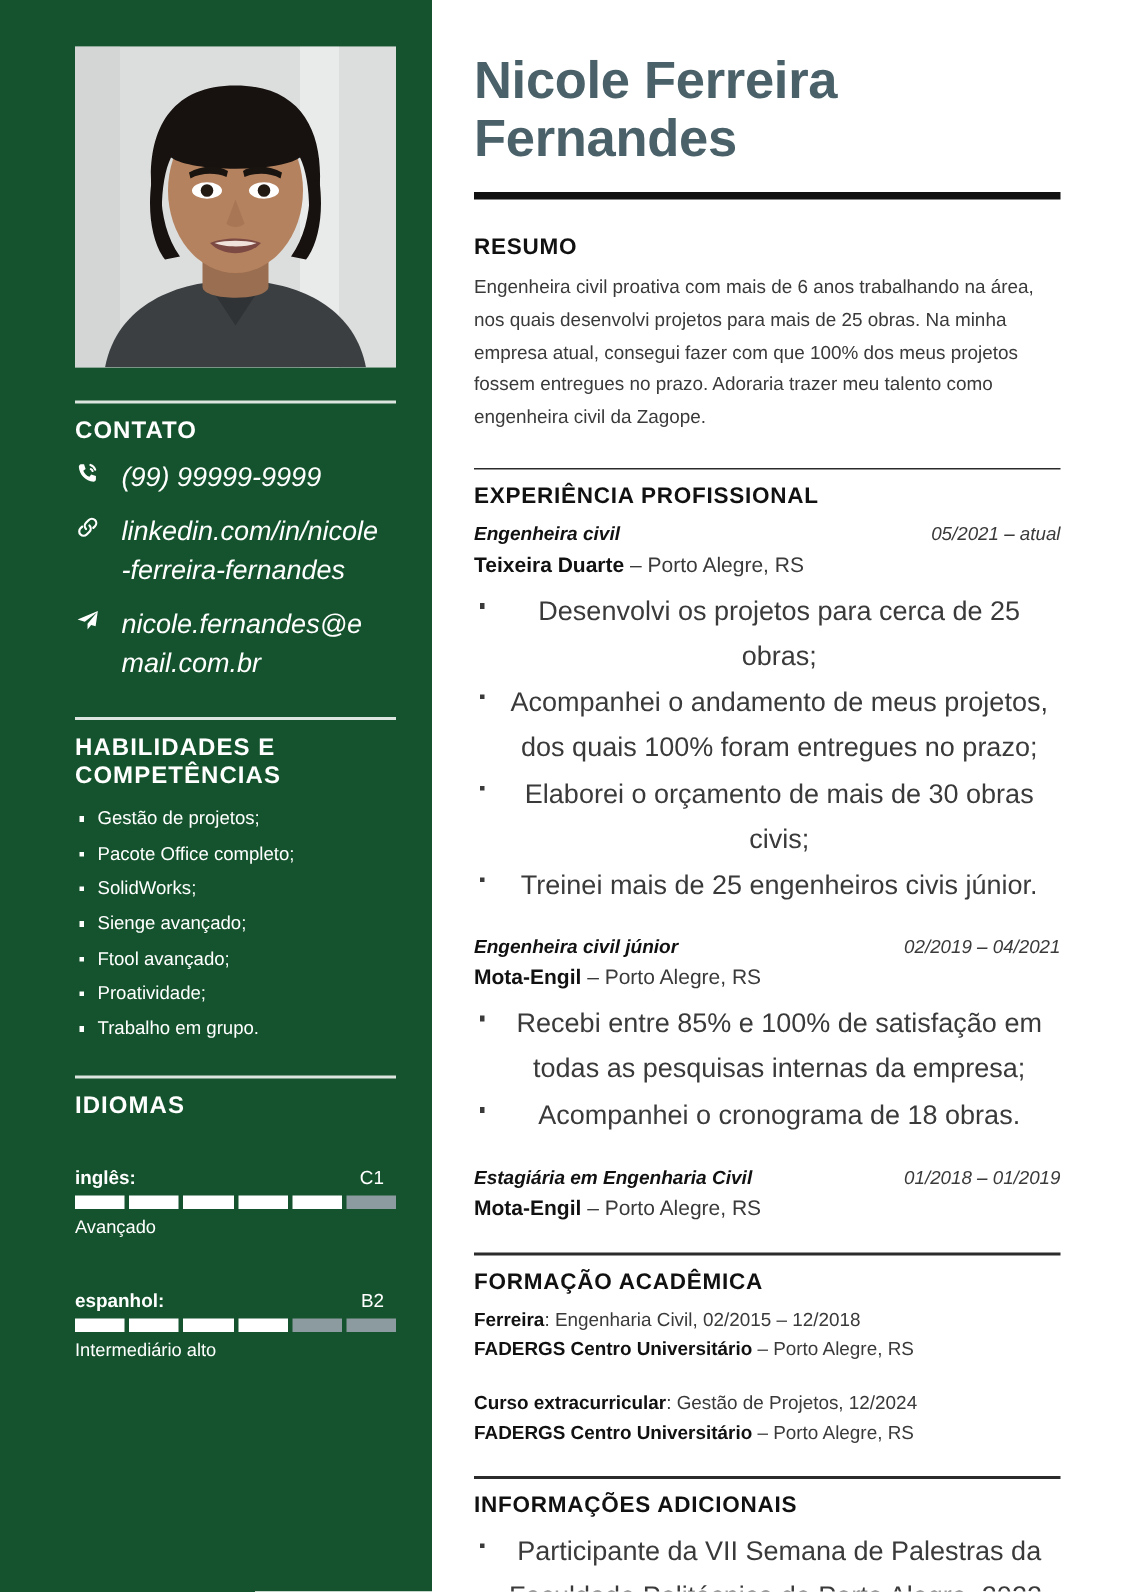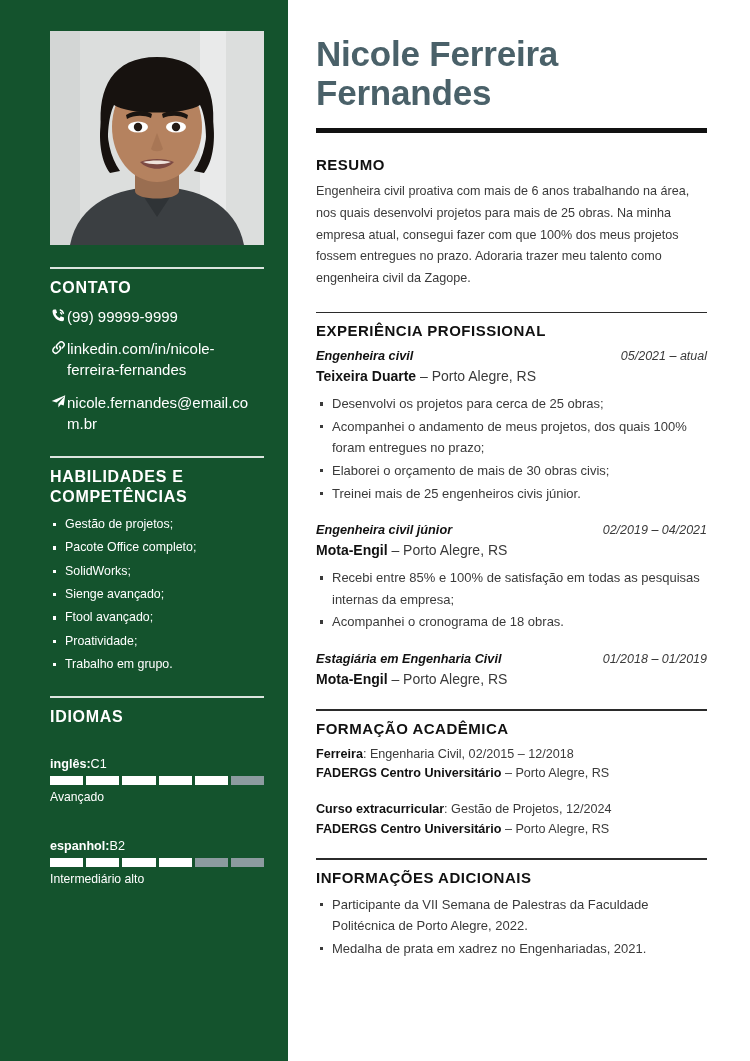--- a/index.html
+++ b/index.html
@@ -45,25 +45,26 @@
     letter-spacing: 0.7px;
     line-height: 1.24;
     color: #ffffff;
     margin-bottom: 8px;
   }
 
   .contact-list { list-style: none; }
   .contact-item {
     display: flex;
     align-items: flex-start;
-    gap: 0;
+    gap: 14px;
     margin-bottom: 11px;
-    font-size: 15px;
+    font-size: 18px;
     line-height: 1.42;
     color: #ffffff;
+    font-style: italic;
   }
   .contact-icon {
     flex: 0 0 17px;
     width: 17px;
     height: 17px;
     margin-top: 1px;
   }
   .contact-icon svg { display: block; width: 17px; height: 17px; }
   .contact-text { word-break: break-word; }
 
@@ -82,21 +83,21 @@
     left: 3px;
     top: 8px;
     width: 3.4px;
     height: 3.4px;
     background: #ffffff;
   }
 
   .lang-block { margin-bottom: 13px; }
   .lang-top {
     display: flex;
-    justify-content: flex-start;
+    justify-content: space-between;
     align-items: baseline;
     font-size: 12.6px;
     margin-bottom: 5px;
   }
   .lang-name { font-weight: bold; color: #ffffff; }
   .lang-level { color: #ffffff; font-weight: normal; margin-top: 22px; }
   .lang-bar { display: flex; gap: 3px; width: 214px; }
   .seg {
     flex: 1 1 0;
     height: 9px;
@@ -172,24 +173,25 @@
     color: #3a3a3a;
     line-height: 1.5;
     margin-bottom: 6px;
   }
   .job-company b { color: #111111; font-weight: bold; }
 
   .bullets { list-style: none; }
   .bullet {
     position: relative;
     padding-left: 16px;
-    font-size: 13px;
+    font-size: 18px;
     line-height: 1.66;
     color: #3a3a3a;
     margin-bottom: 1px;
+    text-align: center;
   }
   .bullet::before {
     content: "";
     position: absolute;
     left: 4px;
     top: 9px;
     width: 3.4px;
     height: 3.4px;
     background: #3a3a3a;
   }

